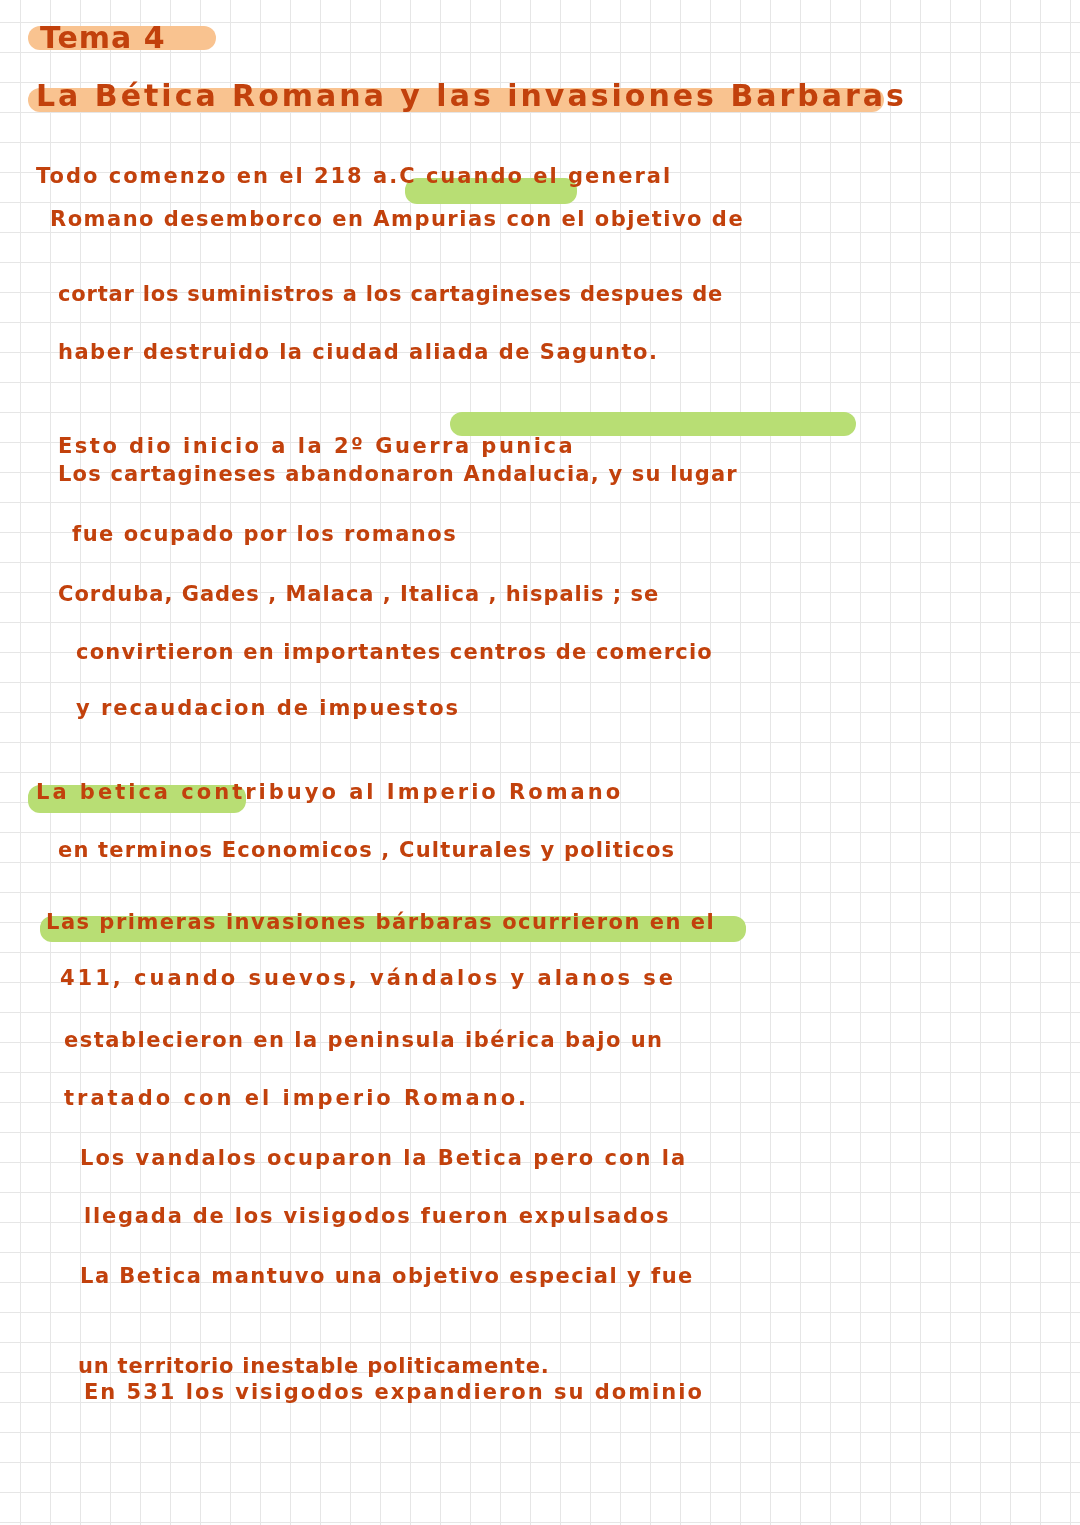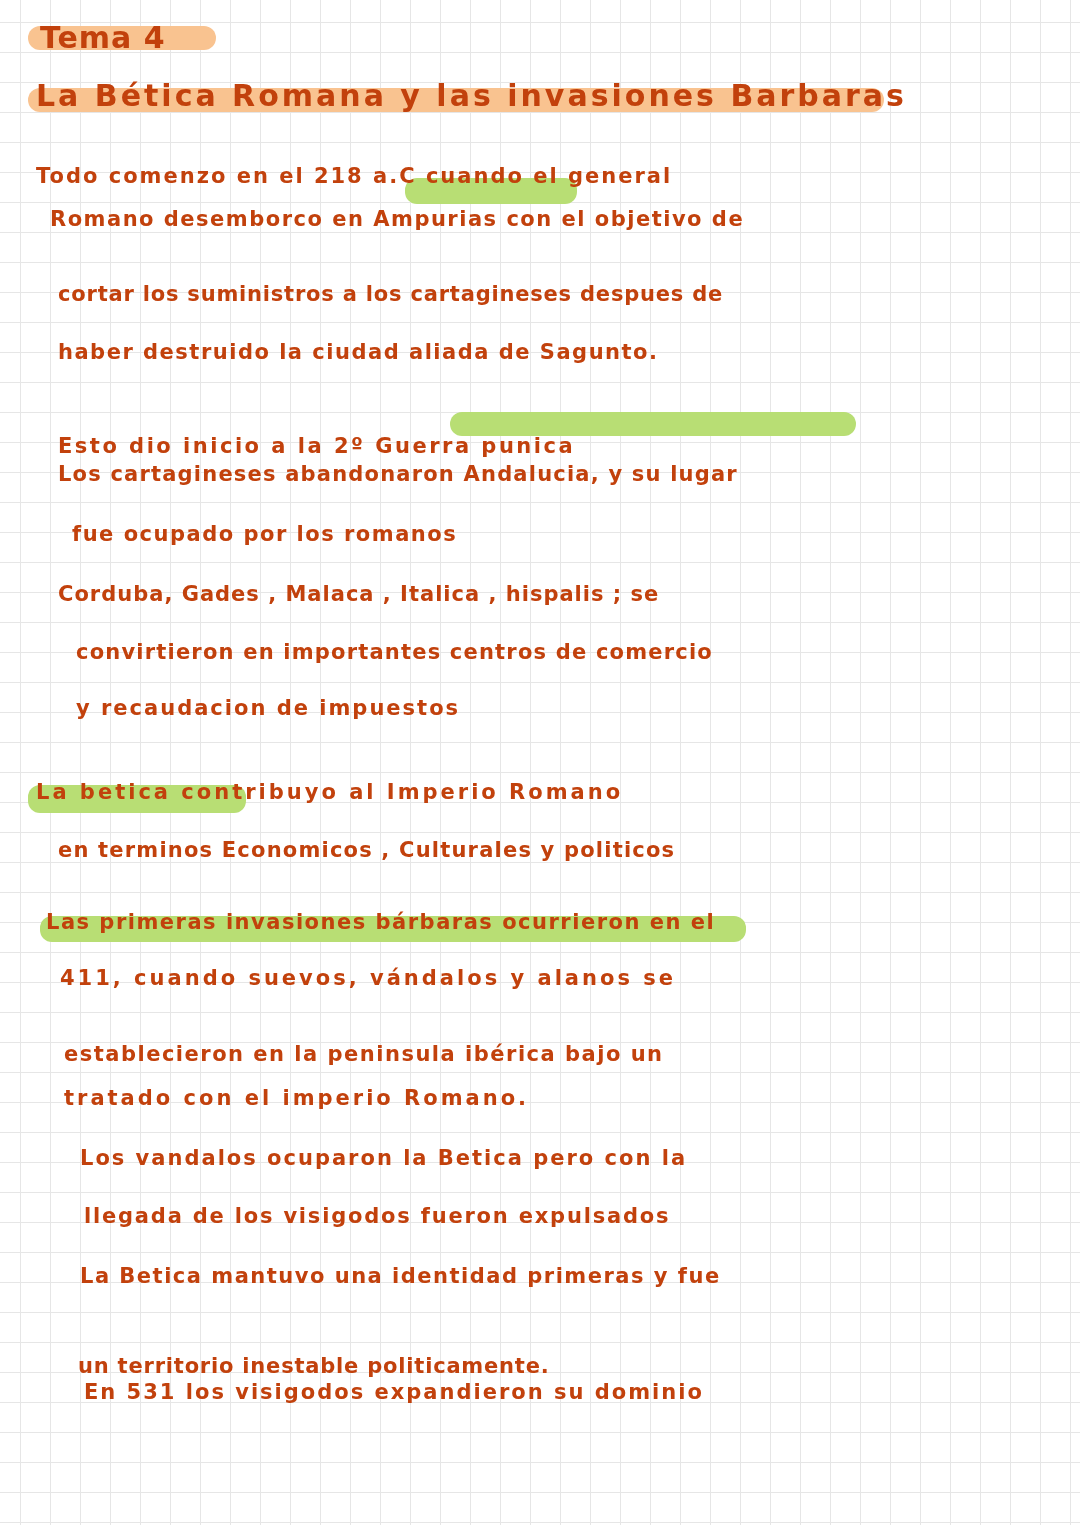--- a/index.html
+++ b/index.html
@@ -56,20 +56,20 @@
   <div class="line body" style="left:58px; top:400px; letter-spacing:2.5px;margin-top:34px;">Esto dio inicio a la 2º Guerra punica</div>
   <div class="line body" style="left:58px; top:462px; letter-spacing:1.2px;">Los cartagineses abandonaron Andalucia, y su lugar</div>
   <div class="line body" style="left:72px; top:522px; letter-spacing:1.5px;">fue ocupado por los romanos</div>
   <div class="line body" style="left:58px; top:582px; letter-spacing:1px;">Corduba, Gades , Malaca , Italica , hispalis ; se</div>
   <div class="line body" style="left:76px; top:640px; letter-spacing:1.2px;text-align:right;">convirtieron en importantes centros de comercio</div>
   <div class="line body" style="left:76px; top:696px; letter-spacing:2px;">y recaudacion de impuestos</div>
   <div class="line body" style="left:36px; top:780px; letter-spacing:3px;">La betica contribuyo al Imperio Romano</div>
   <div class="line body" style="left:58px; top:838px; letter-spacing:1.2px;">en terminos Economicos , Culturales y politicos</div>
   <div class="line body" style="left:46px; top:910px; letter-spacing:1.5px;">Las primeras invasiones bárbaras ocurrieron en el</div>
   <div class="line body" style="left:60px; top:966px; letter-spacing:3px;">411, cuando suevos, vándalos y alanos se</div>
-  <div class="line body" style="left:64px; top:1028px; letter-spacing:1.5px;margin-top:14px;">establecieron en la peninsula ibérica bajo un</div>
+  <div class="line body" style="left:64px; top:1028px; letter-spacing:1.5px;">establecieron en la peninsula ibérica bajo un</div>
   <div class="line body" style="left:64px; top:1086px; letter-spacing:3px;">tratado con el imperio Romano.</div>
   <div class="line body" style="left:80px; top:1146px; letter-spacing:2px;">Los vandalos ocuparon la Betica pero con la</div>
   <div class="line body" style="left:84px; top:1204px; letter-spacing:1.8px;">llegada de los visigodos fueron expulsados</div>
-  <div class="line body" style="left:80px; top:1264px; letter-spacing:1.5px;">La Betica mantuvo una identidad primeras y fue</div>
+  <div class="line body" style="left:80px; top:1264px; letter-spacing:1.5px;">La Betica mantuvo una objetivo especial y fue</div>
   <div class="line body" style="left:78px; top:1322px; letter-spacing:0.8px;margin-top:32px;">un territorio inestable politicamente.</div>
   <div class="line body" style="left:84px; top:1380px; letter-spacing:2px;">En 531 los visigodos expandieron su dominio</div>
 </div>
 
 </body></html>

